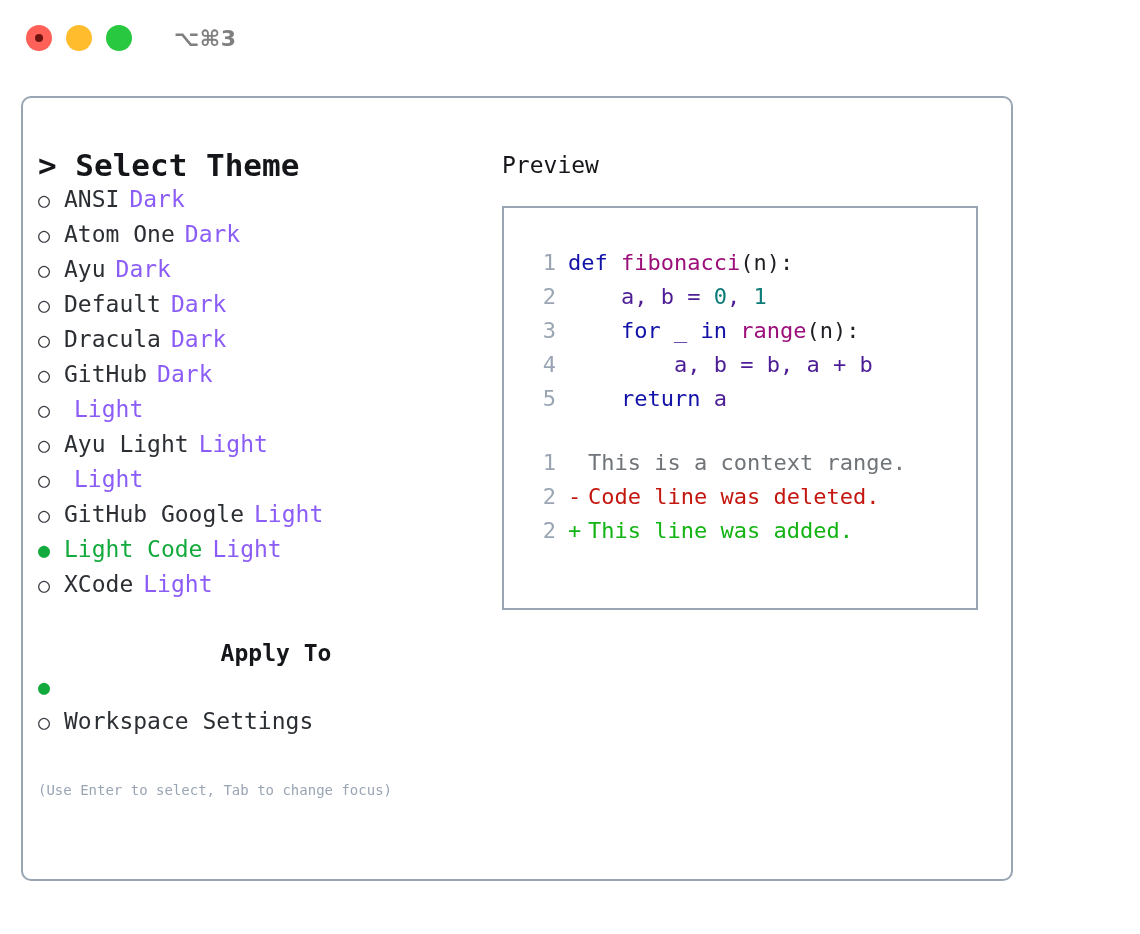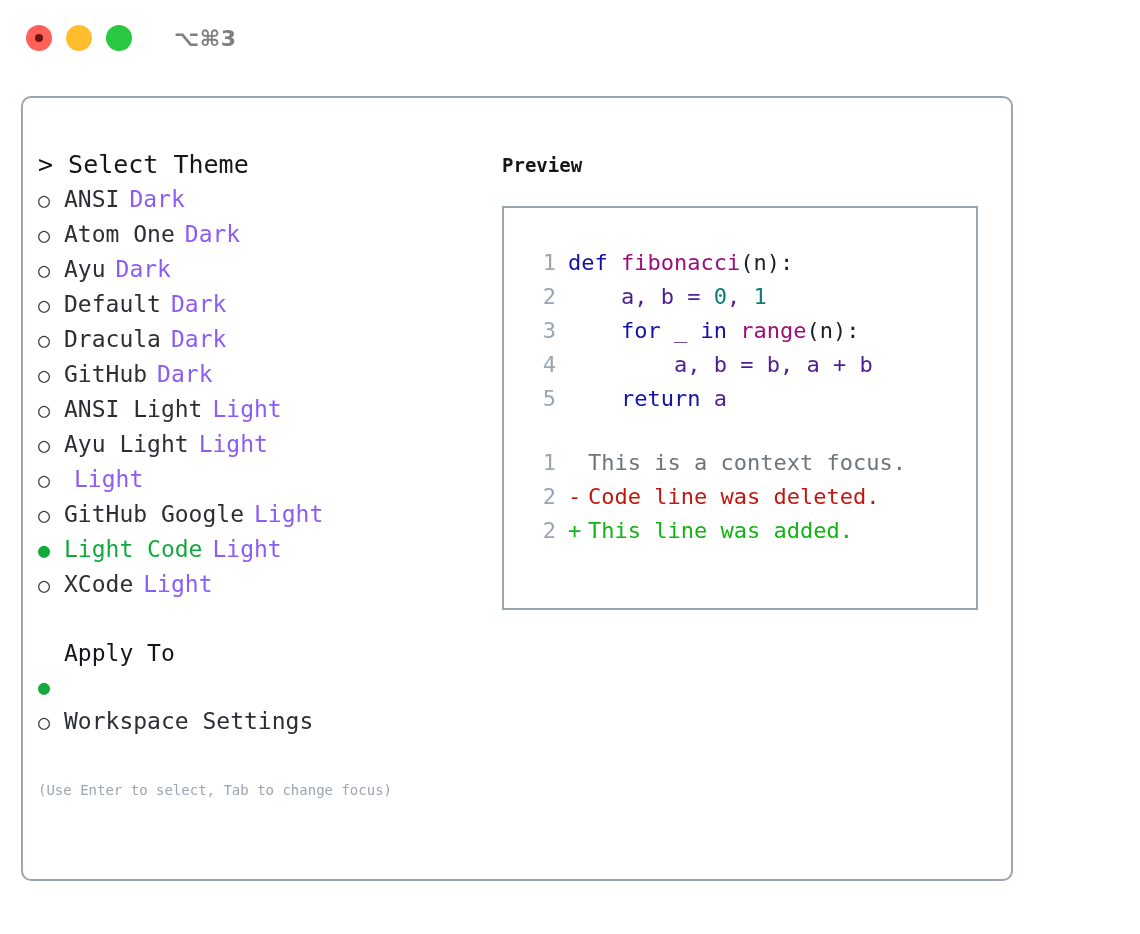--- a/index.html
+++ b/index.html
@@ -95,22 +95,22 @@
 
   
   .left-col {
     position: absolute;
     left: 15px;
     top: 50px;
     width: 450px;
   }
 
   .section-head {
-    font-size: 25px;
-    font-weight: 400;
+    font-size: 31px;
+    font-weight: 700;
     color: #15161a;
     line-height: 34px;
     white-space: pre;
   }
 
   .option-row {
     display: flex;
     align-items: baseline;
     line-height: 34px;
     font-size: 23px;
@@ -127,46 +127,47 @@
   .opt-label { color: #2b2e33; }
   .opt-label.selected { color: #13aa3d; }
   .opt-tag {
     color: #8b5cf6;
     padding-left: 10px;
   }
 
   .subhead {
     font-size: 23px;
     color: #15161a;
-    font-weight: 400;
+    font-weight: 700;
     line-height: 34px;
     padding-left: 26px;
     white-space: pre;
+    text-align: center;
   }
 
   .spacer-row { height: 34px; }
 
   .hint {
     font-size: 14px;
     color: #9aa5b4;
     line-height: 34px;
     width: 420px;
     white-space: pre-wrap;
   }
 
   
   .right-col {
     position: absolute;
     left: 479px;
     top: 50px;
     width: 490px;
   }
   .preview-title {
-    font-size: 19px;
-    font-weight: 700;
+    font-size: 23px;
+    font-weight: 400;
     color: #15161a;
     line-height: 34px;
   }
   .preview-box {
     margin-top: 24px;
     width: 476px;
     height: 404px;
     border: 2px solid #9aa5b4;
     box-sizing: border-box;
     background: #ffffff;
@@ -223,21 +224,21 @@
 
         <div class="section-head">&gt; Select Theme</div>
 
         <div id="theme-options">
             <div class="option-row"><span class="bullet">○</span><span class="opt-label">ANSI</span><span class="opt-tag">Dark</span></div>
             <div class="option-row"><span class="bullet">○</span><span class="opt-label">Atom One</span><span class="opt-tag">Dark</span></div>
             <div class="option-row"><span class="bullet">○</span><span class="opt-label">Ayu</span><span class="opt-tag">Dark</span></div>
             <div class="option-row"><span class="bullet">○</span><span class="opt-label">Default</span><span class="opt-tag">Dark</span></div>
             <div class="option-row"><span class="bullet">○</span><span class="opt-label">Dracula</span><span class="opt-tag">Dark</span></div>
             <div class="option-row"><span class="bullet">○</span><span class="opt-label">GitHub</span><span class="opt-tag">Dark</span></div>
-            <div class="option-row"><span class="bullet">○</span><span class="opt-label">ANSI Light</span><span class="opt-tag">Light</span></div>
+            <div class="option-row"><span class="bullet">○</span><span class="opt-tag">Light</span></div>
             <div class="option-row"><span class="bullet">○</span><span class="opt-label">Ayu Light</span><span class="opt-tag">Light</span></div>
             <div class="option-row"><span class="bullet">○</span><span class="opt-tag">Light</span></div>
             <div class="option-row"><span class="bullet">○</span><span class="opt-label">GitHub Google</span><span class="opt-tag">Light</span></div>
             <div class="option-row"><span class="bullet selected">●</span><span class="opt-label selected">Light Code</span><span class="opt-tag">Light</span></div>
             <div class="option-row"><span class="bullet">○</span><span class="opt-label">XCode</span><span class="opt-tag">Light</span></div>
           </div>
 
         <div class="spacer-row"></div>
 
         <div class="subhead">Apply To</div>
@@ -258,21 +259,21 @@
         <div class="preview-box">
           <div id="code-block">
               <div class="code-line"><span class="lineno">1</span><span class="code-text"><span class="tok-kw">def </span><span class="tok-fn">fibonacci</span><span class="tok-punct">(n):</span></span></div>
               <div class="code-line"><span class="lineno">2</span><span class="code-text"><span class="tok-plain">    a, b = </span><span class="tok-num">0</span><span class="tok-plain">, </span><span class="tok-num">1</span></span></div>
               <div class="code-line"><span class="lineno">3</span><span class="code-text"><span class="tok-plain">    </span><span class="tok-kw">for</span><span class="tok-plain"> _ </span><span class="tok-kw">in</span><span class="tok-plain"> </span><span class="tok-fn">range</span><span class="tok-punct">(n):</span></span></div>
               <div class="code-line"><span class="lineno">4</span><span class="code-text"><span class="tok-plain">        a, b = b, a + b</span></span></div>
               <div class="code-line"><span class="lineno">5</span><span class="code-text"><span class="tok-plain">    </span><span class="tok-kw">return</span><span class="tok-plain"> a</span></span></div>
             </div>
           <div class="diff-gap"></div>
           <div id="diff-block">
-              <div class="code-line"><span class="lineno">1</span><span class="diff-mark diff-ctx"> </span><span class="diff-ctx">This is a context focus.</span></div>
+              <div class="code-line"><span class="lineno">1</span><span class="diff-mark diff-ctx"> </span><span class="diff-ctx">This is a context range.</span></div>
               <div class="code-line"><span class="lineno">2</span><span class="diff-mark diff-del">-</span><span class="diff-del">Code line was deleted.</span></div>
               <div class="code-line"><span class="lineno">2</span><span class="diff-mark diff-add">+</span><span class="diff-add">This line was added.</span></div>
             </div>
         </div>
       </div>
 
     </div>
   </div>
 </div>
 

